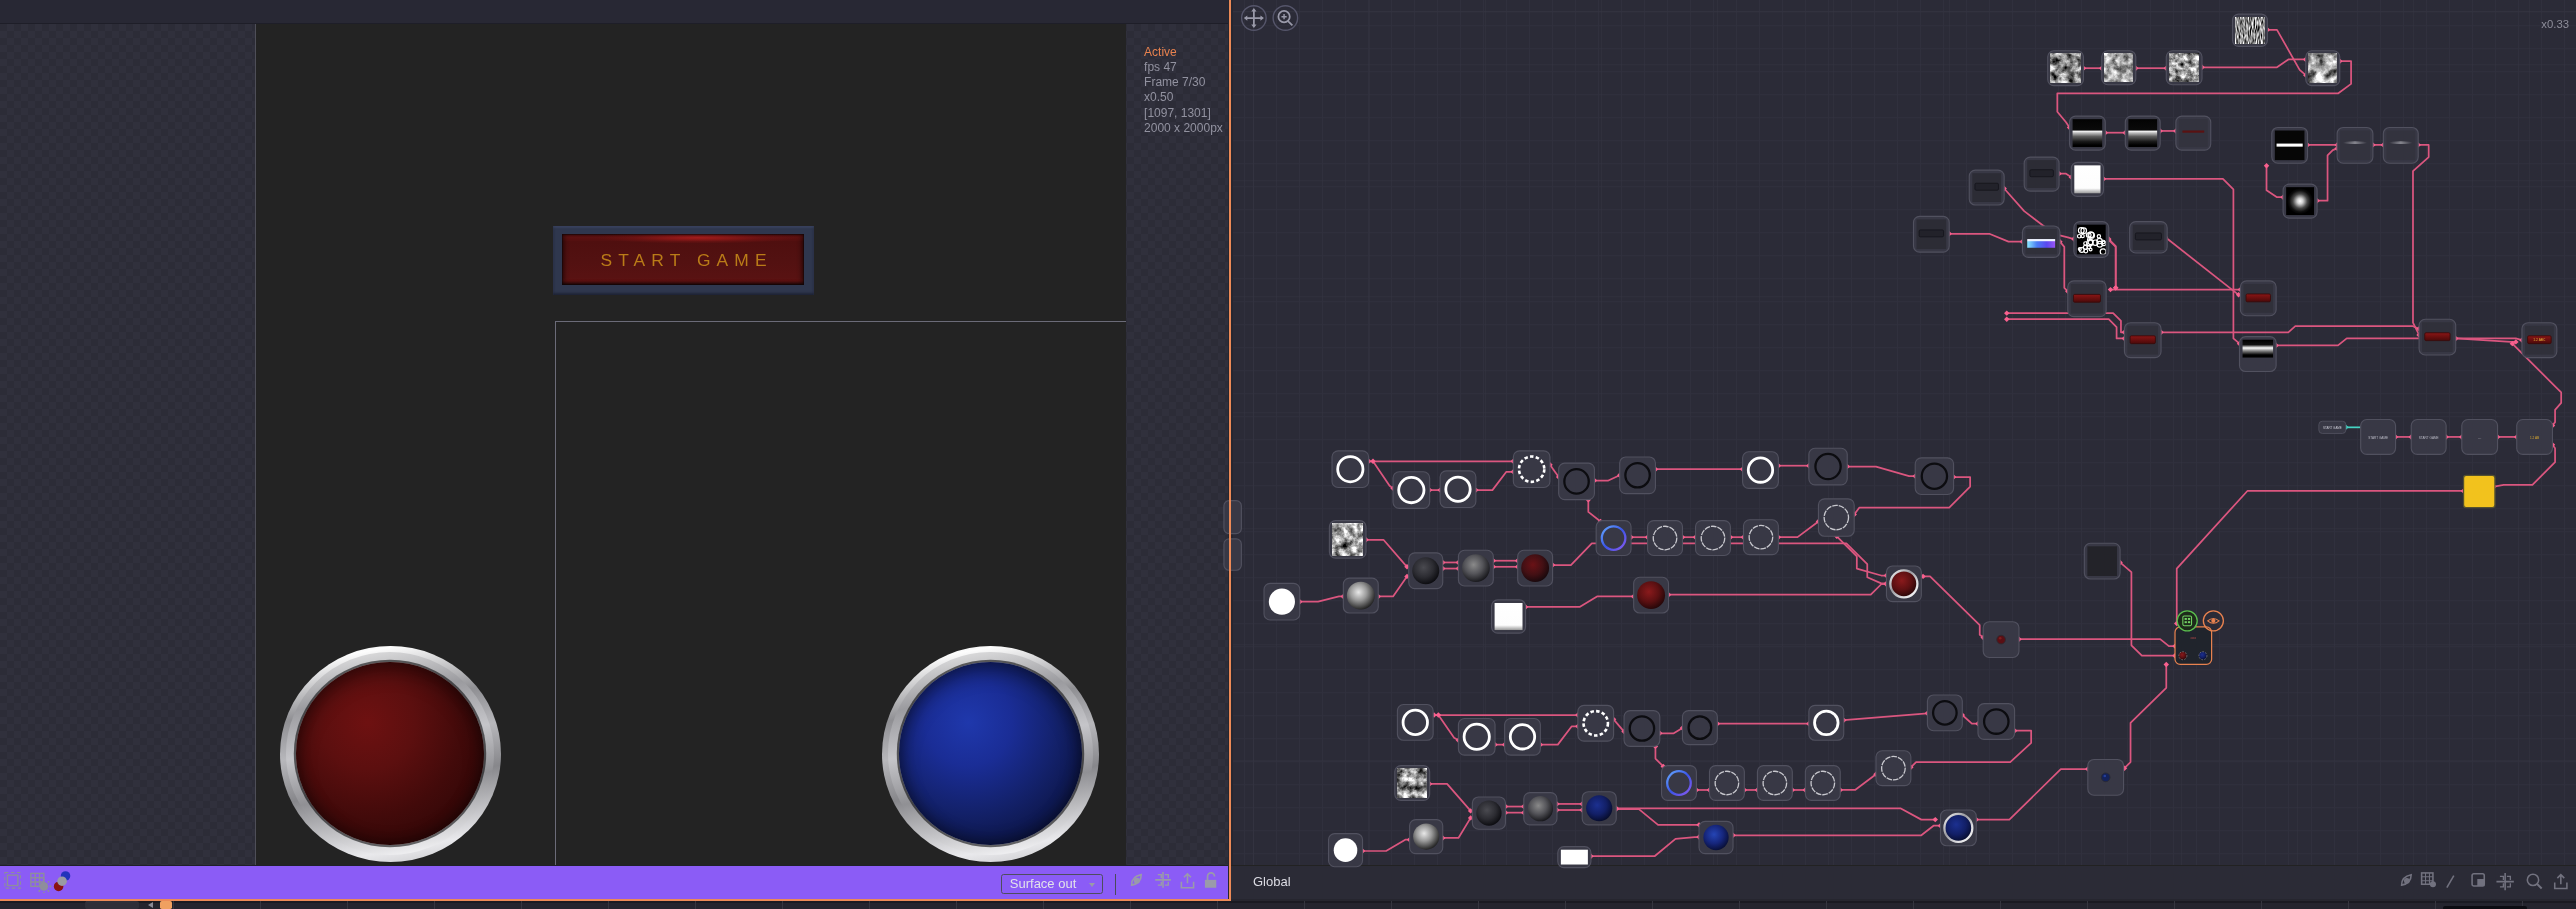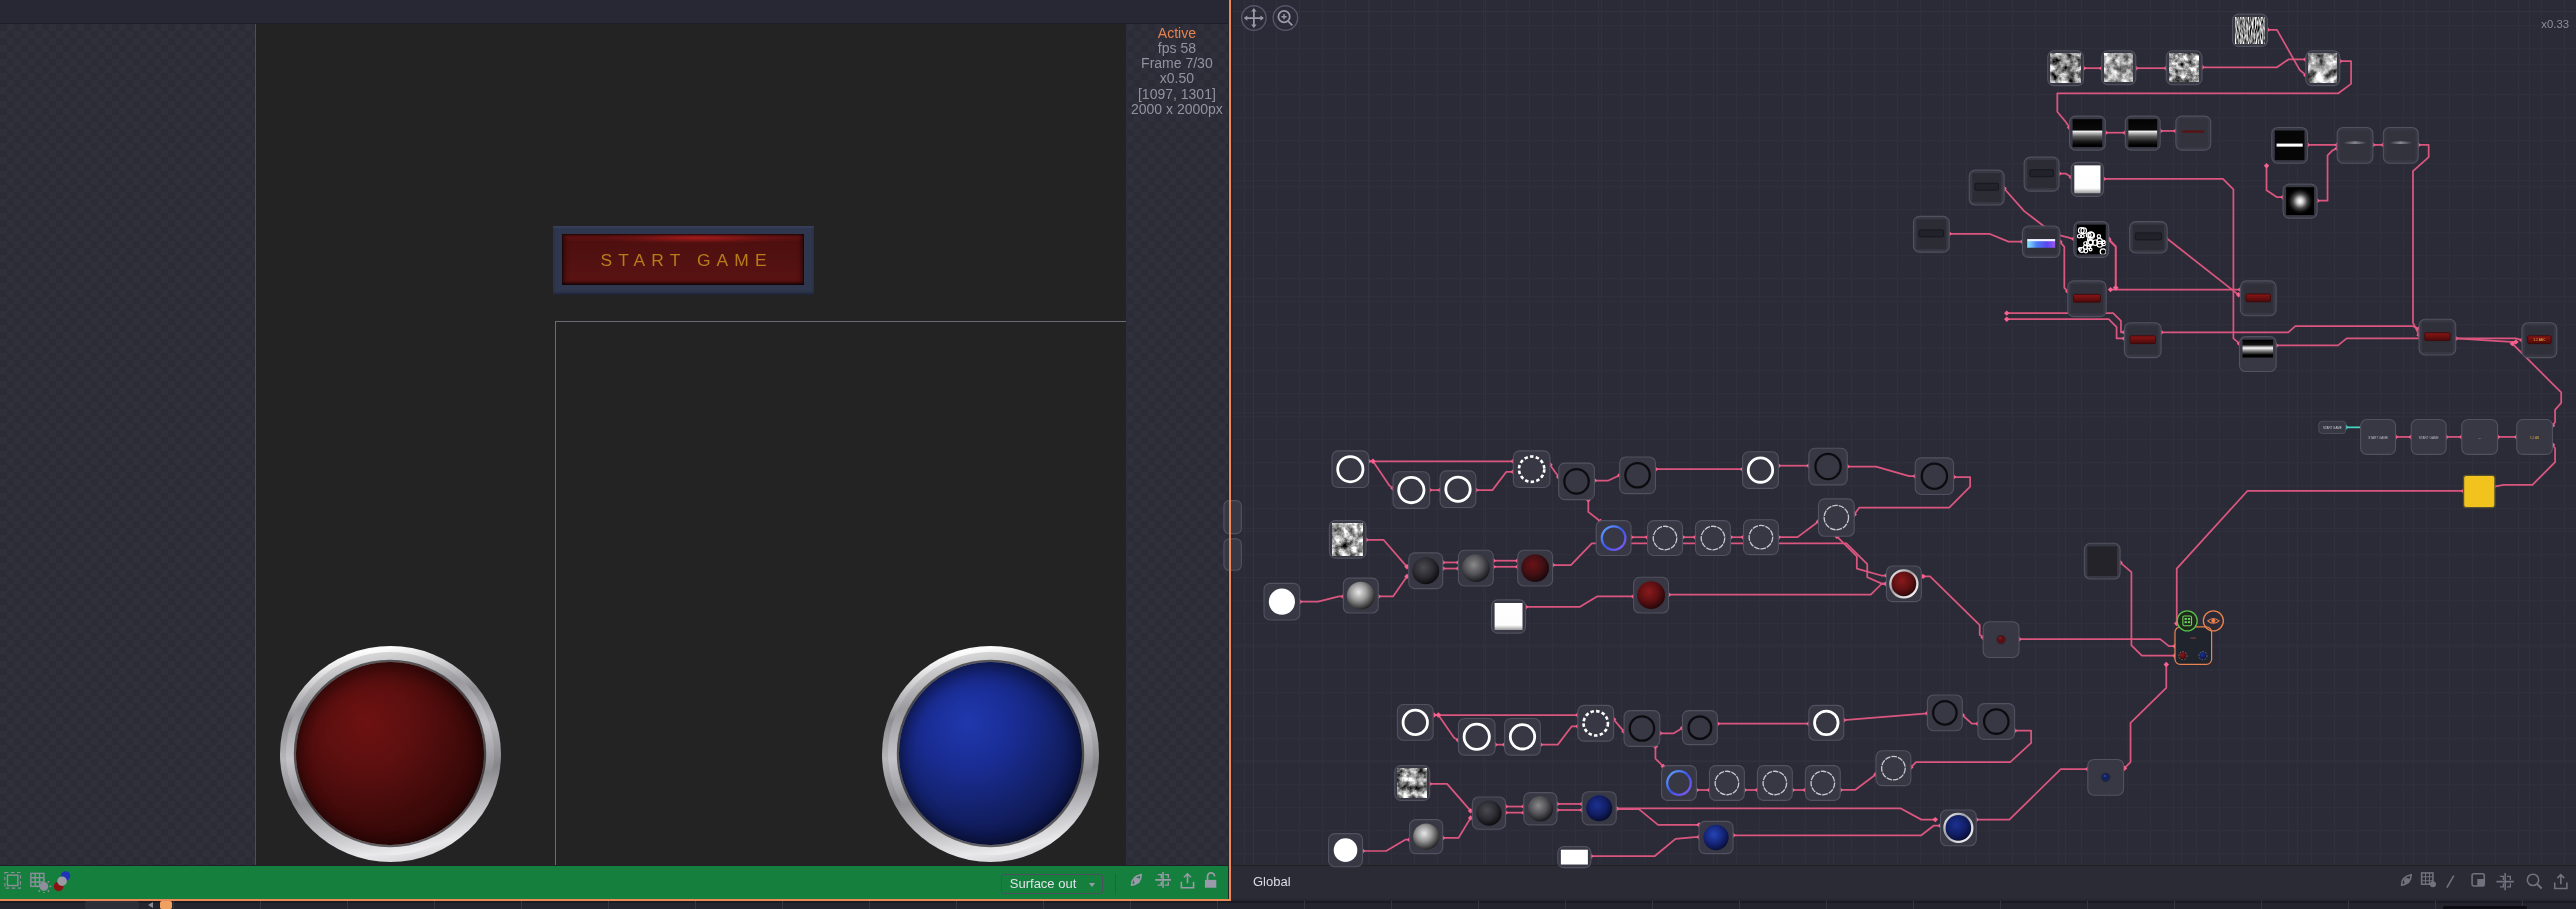--- a/index.html
+++ b/index.html
@@ -23,24 +23,24 @@
 
 .btn{position:absolute;border-radius:50%}
 .ring1{background:linear-gradient(170deg,#d8d8d8 2%,#fdfdfd 8%,#8f8f93 30%,#b7b7bb 45%,#87878b 62%,#e9e9ec 88%,#c9c9cc 97%)}
 .ring2{position:absolute;left:6.1px;top:6.1px;right:6.1px;bottom:6.1px;border-radius:50%;
  background:linear-gradient(350deg,#f5f5f7 5%,#909094 35%,#c5c5c9 55%,#9b9b9f 75%,#dededf 95%)}
 .disc{position:absolute;left:16.6px;top:16.6px;right:16.6px;bottom:16.6px;border-radius:50%;
  box-shadow:0 0 0 2.2px rgba(12,12,14,.6), inset 0 8.7px 19px rgba(0,0,0,.42), inset 0 -5.2px 14px rgba(0,0,0,.3)}
 .discred{background:radial-gradient(circle at 38% 33%,#6e1111 0%,#5c0f0f 28%,#420a0a 56%,#300707 80%,#250505 100%)}
 .discblue{background:radial-gradient(circle at 38% 33%,#1f38ac 0%,#1a2d96 26%,#13216a 54%,#0c1442 80%,#0a0f30 100%)}
 
-#info{position:absolute;right:5.2px;top:2px;text-align:center;font-size:14px;line-height:15.3px;color:#9292a0}
+#info{position:absolute;right:5.2px;top:21px;text-align:left;font-size:12px;line-height:15.3px;color:#9292a0}
 #info .act{color:#e8824f}
 
-#lbar{position:absolute;left:0;top:865px;width:1228px;height:35px;background:#15803d;border-top:0.9px solid #20202a}
+#lbar{position:absolute;left:0;top:865px;width:1228px;height:35px;background:#8b5cf6;border-top:0.9px solid #20202a}
 #dropdown{position:absolute;left:1001px;top:7.8px;width:102px;height:20px;border:0.9px solid #4e4e5e;border-radius:2.6px;
  color:#e2e2ea;font-size:13px;line-height:18.3px;padding-left:7.8px}
 #dropdown:after{content:"";position:absolute;right:7px;top:8.7px;border:3.5px solid transparent;border-top:4.4px solid #9a9aa8}
 #lsep{position:absolute;left:1115px;top:7.8px;width:0.9px;height:21px;background:#4a4a58}
 
 #ob-r{position:absolute;left:1229px;top:0;width:1.7px;height:901px;background:#ec8a57}
 #ob-b{position:absolute;left:0;top:899px;width:1230px;height:1.7px;background:#ec8a57}
 
 #tline{position:absolute;left:0;top:901px;width:2576px;height:8.7px;background:repeating-linear-gradient(90deg,transparent 0 86px,#35353f 86px 87px),linear-gradient(180deg,#1a1a22 0 1.7px,#24242e 1.7px)}
 #tline .lbox{position:absolute;left:85px;top:0px;width:54px;height:7.8px;background:#2e2e38;border-radius:2.6px}
@@ -75,21 +75,21 @@
         <div class="ring2"></div>
         <div class="disc discred"></div>
       </div>
       <div class="btn ring1" style="left:626px;top:622px;width:217px;height:216px">
         <div class="ring2"></div>
         <div class="disc discblue"></div>
       </div>
     </div>
     <div id="info">
       <div class="act">Active</div>
-      <div>fps 58</div>
+      <div>fps 47</div>
       <div>Frame 7/30</div>
       <div>x0.50</div>
       <div>[1097, 1301]</div>
       <div>2000 x 2000px</div>
     </div>
   </div>
   <div id="lbar">
     <div id="dropdown">Surface out</div>
     <div id="lsep"></div>
   </div>

